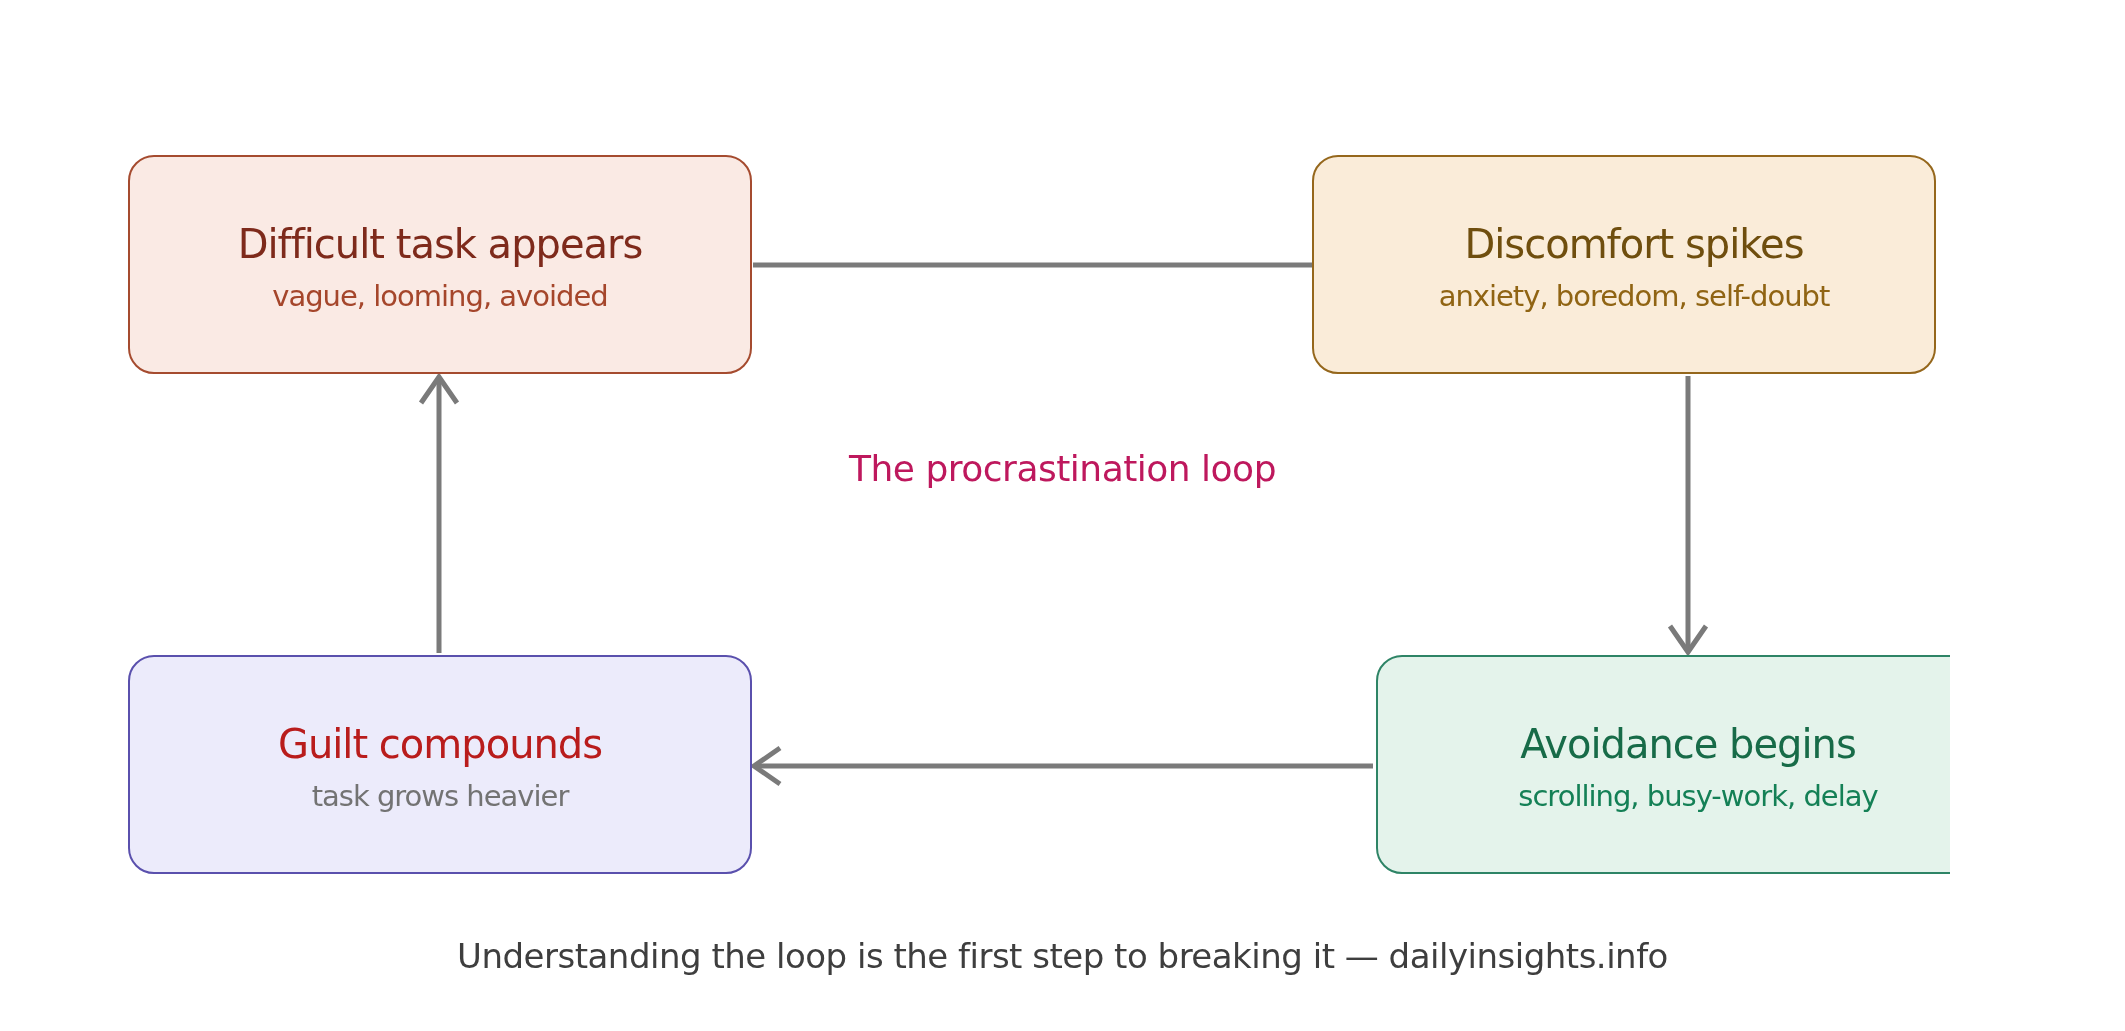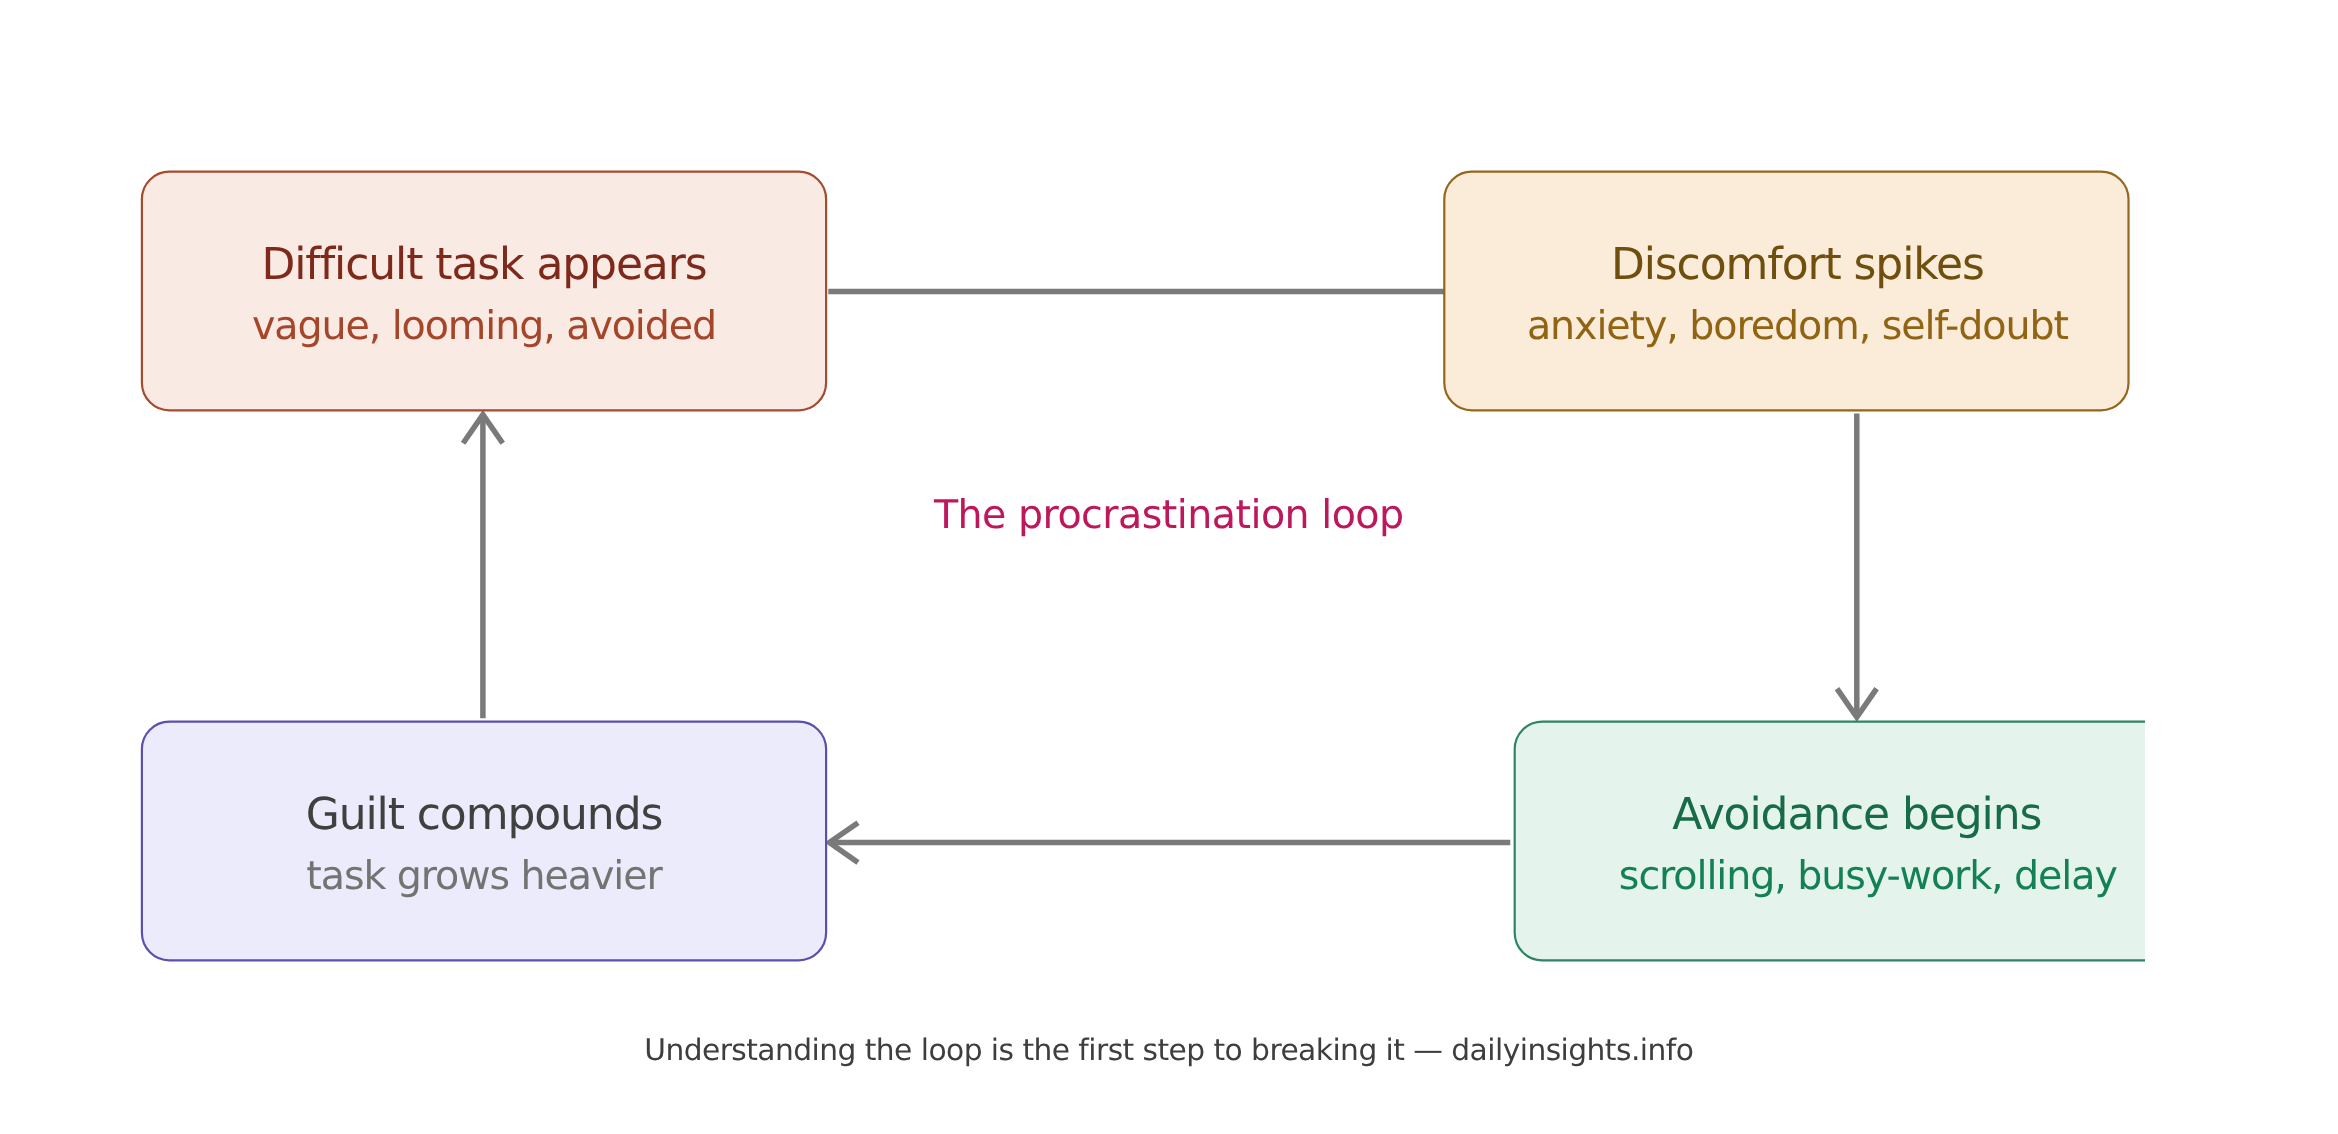--- a/index.html
+++ b/index.html
@@ -35,21 +35,21 @@
     gap: 18px;
     padding-top: 6px;
   }
   .node-title {
     font-size: 40px;
     letter-spacing: -1px;
     line-height: 1;
     white-space: nowrap;
   }
   .node-subtitle {
-    font-size: 36px;
+    font-size: 29px;
     letter-spacing: -1px;
     line-height: 1;
     white-space: nowrap;
   }
   .pos-tl { left: 128px; top: 155px; }
   .pos-tr { left: 1312px; top: 155px; padding-left: 20px; }
   .pos-br { left: 1376px; top: 655px; }
   .pos-bl { left: 128px; top: 655px; }
   .center-label {
     position: absolute;
@@ -60,21 +60,21 @@
     font-size: 36px;
     letter-spacing: -0.5px;
     line-height: 62px;
   }
   .caption {
     position: absolute;
     left: 0;
     top: 934px;
     width: 2125px;
     text-align: center;
-    font-size: 27px;
+    font-size: 34px;
     letter-spacing: -0.5px;
     line-height: 44px;
   }
 </style>
 </head>
 <body>
 
 <div class="canvas" style="background: rgb(255, 255, 255);">
 
   <svg class="arrow-layer" viewBox="0 0 2125 1031" fill="none" stroke-width="5" stroke-linejoin="miter" stroke-linecap="butt">
@@ -101,21 +101,21 @@
     <div class="node-title" style="color: rgb(111, 78, 14);">Discomfort spikes</div>
     <div class="node-subtitle" style="color: rgb(144, 100, 19);">anxiety, boredom, self-doubt</div>
   </div>
 
   <div class="node pos-br" style="background: rgb(228, 243, 235); border-color: rgb(46, 132, 102);">
     <div class="node-title" style="color: rgb(23, 107, 72);">Avoidance begins</div>
     <div class="node-subtitle" style="color: rgb(20, 128, 86); margin-left: 20px;">scrolling, busy-work, delay</div>
   </div>
 
   <div class="node pos-bl" style="background: rgb(236, 235, 251); border-color: rgb(90, 80, 173);">
-    <div class="node-title" style="color: #404040;">Guilt compounds</div>
+    <div class="node-title" style="color: #b91c1c;">Guilt compounds</div>
     <div class="node-subtitle" style="color: #737373;">task grows heavier</div>
   </div>
 
   <div class="center-label" style="color: #be185d;">
     <div>The procrastination loop</div>
   </div>
 
   <div class="caption" style="color: rgb(62, 62, 62);">Understanding the loop is the first step to breaking it — dailyinsights.info</div>
 
 </div>

